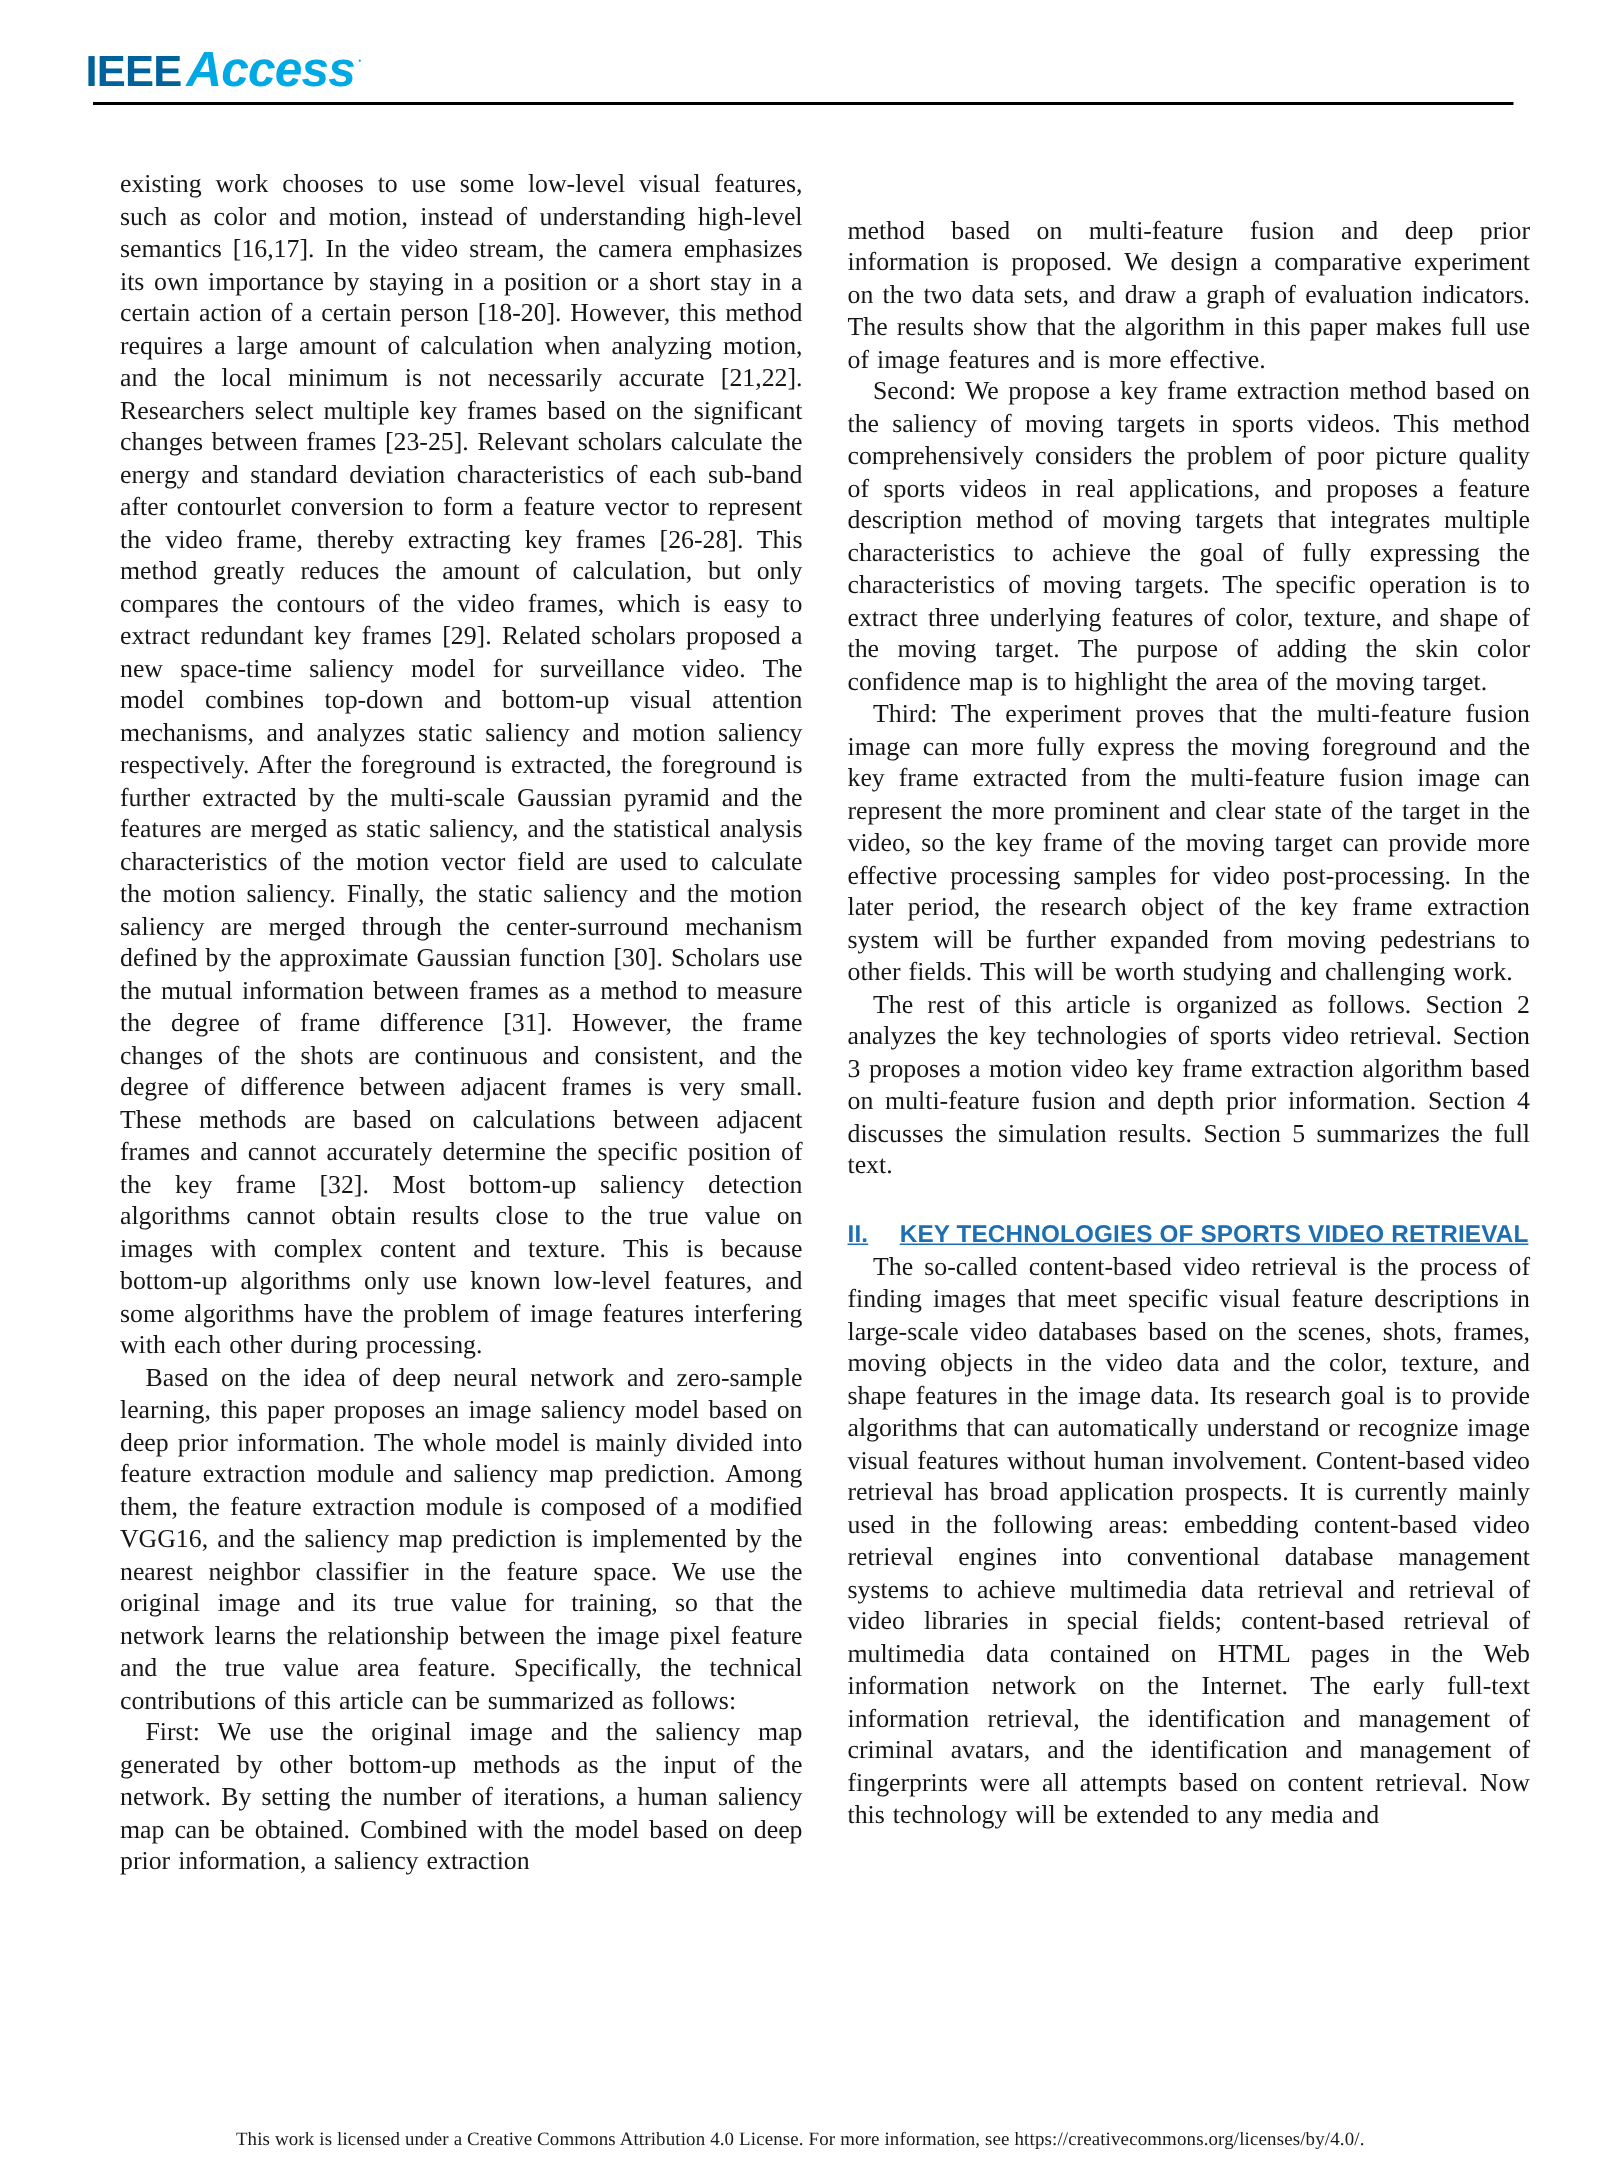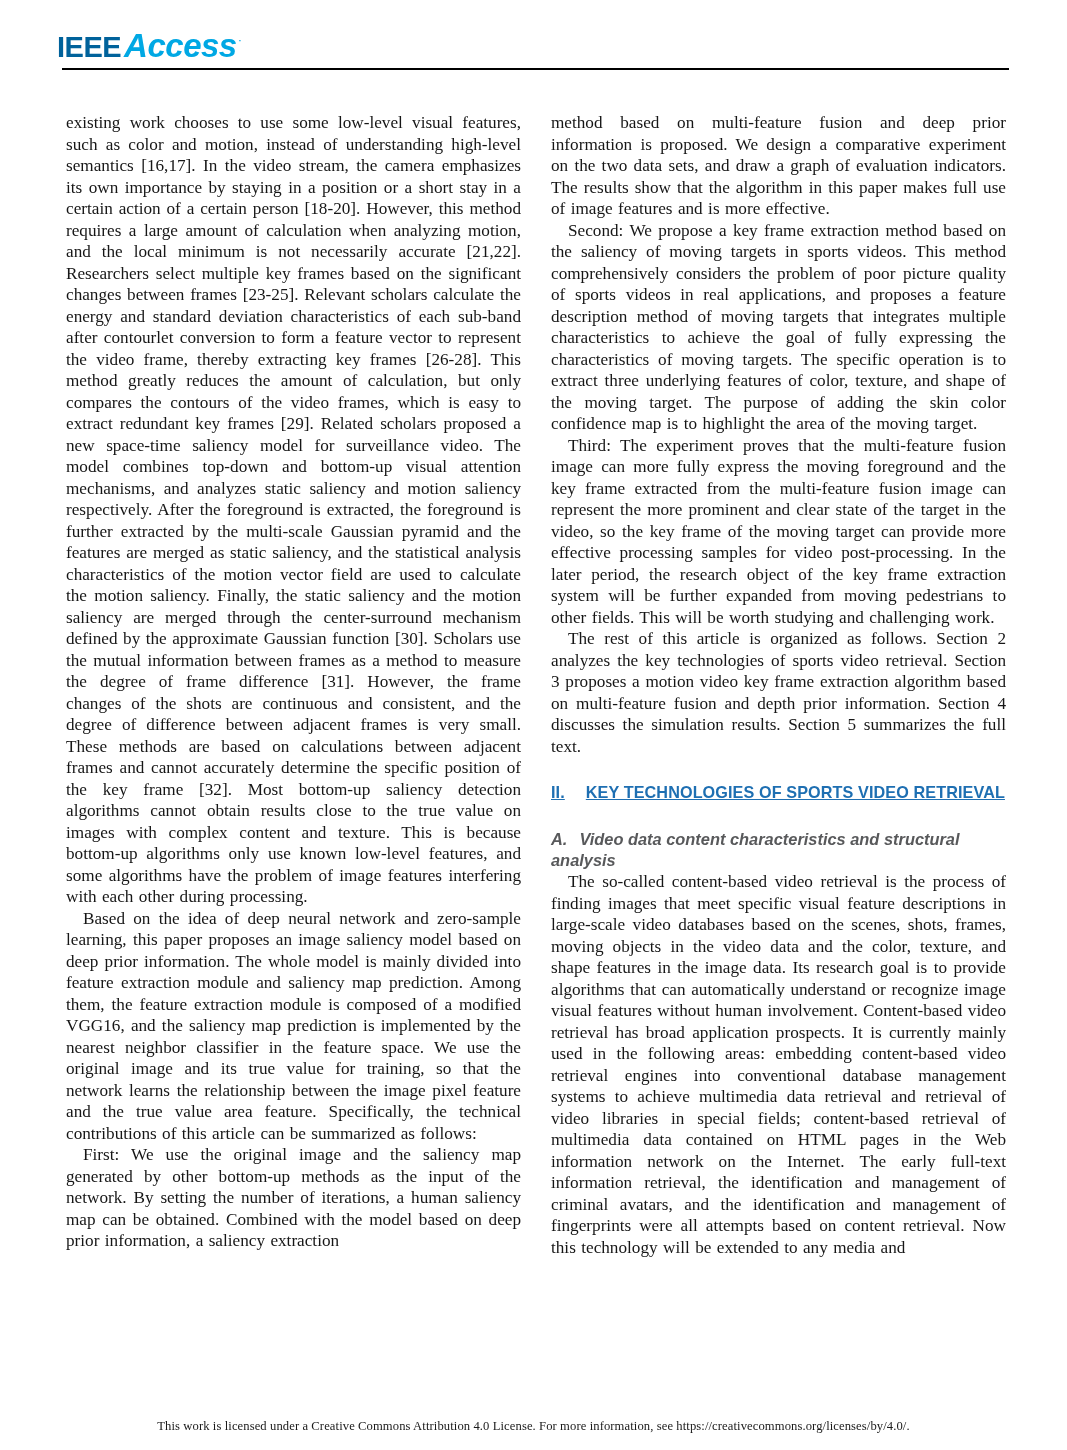--- a/index.html
+++ b/index.html
@@ -61,24 +61,25 @@
     top: 68px;
     left: 62px;
     right: 58px;
     border-top: 2.2px solid #000000;
   }
 
   
   .content {
     position: absolute;
     top: 112px;
-    left: 66px;
+    left: 80px;
     width: 940px;
     display: flex;
     gap: 30px;
+    align-items: center;
   }
   .col { width: 455px; }
 
   .para {
     margin: 0;
     font-size: 17.2px;
     line-height: 21.5px;
     text-align: justify;
     word-spacing: 1.1px;
     color: #161616;
@@ -143,20 +144,19 @@
   </div>
 
   <div class="col">
     <p class="para">method based on multi-feature fusion and deep prior information is proposed. We design a comparative experiment on the two data sets, and draw a graph of evaluation indicators. The results show that the algorithm in this paper makes full use of image features and is more effective.</p>
     <p class="para indent">Second: We propose a key frame extraction method based on the saliency of moving targets in sports videos. This method comprehensively considers the problem of poor picture quality of sports videos in real applications, and proposes a feature description method of moving targets that integrates multiple characteristics to achieve the goal of fully expressing the characteristics of moving targets. The specific operation is to extract three underlying features of color, texture, and shape of the moving target. The purpose of adding the skin color confidence map is to highlight the area of the moving target.</p>
     <p class="para indent">Third: The experiment proves that the multi-feature fusion image can more fully express the moving foreground and the key frame extracted from the multi-feature fusion image can represent the more prominent and clear state of the target in the video, so the key frame of the moving target can provide more effective processing samples for video post-processing. In the later period, the research object of the key frame extraction system will be further expanded from moving pedestrians to other fields. This will be worth studying and challenging work.</p>
     <p class="para indent">The rest of this article is organized as follows. Section 2 analyzes the key technologies of sports video retrieval. Section 3 proposes a motion video key frame extraction algorithm based on multi-feature fusion and depth prior information. Section 4 discusses the simulation results. Section 5 summarizes the full text.</p>
 
     <h2 class="section-heading"><span class="h-num">II.</span><span>KEY TECHNOLOGIES OF SPORTS VIDEO RETRIEVAL</span></h2>
 
-    <h3 class="subsection-heading"><span class="h-letter">A.</span><span>Video data content characteristics and structural analysis</span></h3>
 
     <p class="para indent">The so-called content-based video retrieval is the process of finding images that meet specific visual feature descriptions in large-scale video databases based on the scenes, shots, frames, moving objects in the video data and the color, texture, and shape features in the image data. Its research goal is to provide algorithms that can automatically understand or recognize image visual features without human involvement. Content-based video retrieval has broad application prospects. It is currently mainly used in the following areas: embedding content-based video retrieval engines into conventional database management systems to achieve multimedia data retrieval and retrieval of video libraries in special fields; content-based retrieval of multimedia data contained on HTML pages in the Web information network on the Internet. The early full-text information retrieval, the identification and management of criminal avatars, and the identification and management of fingerprints were all attempts based on content retrieval. Now this technology will be extended to any media and</p>
   </div>
 
 </div>
 
 <div class="footer">This work is licensed under a Creative Commons Attribution 4.0 License. For more information, see https://creativecommons.org/licenses/by/4.0/.</div>
 
 </body></html>

